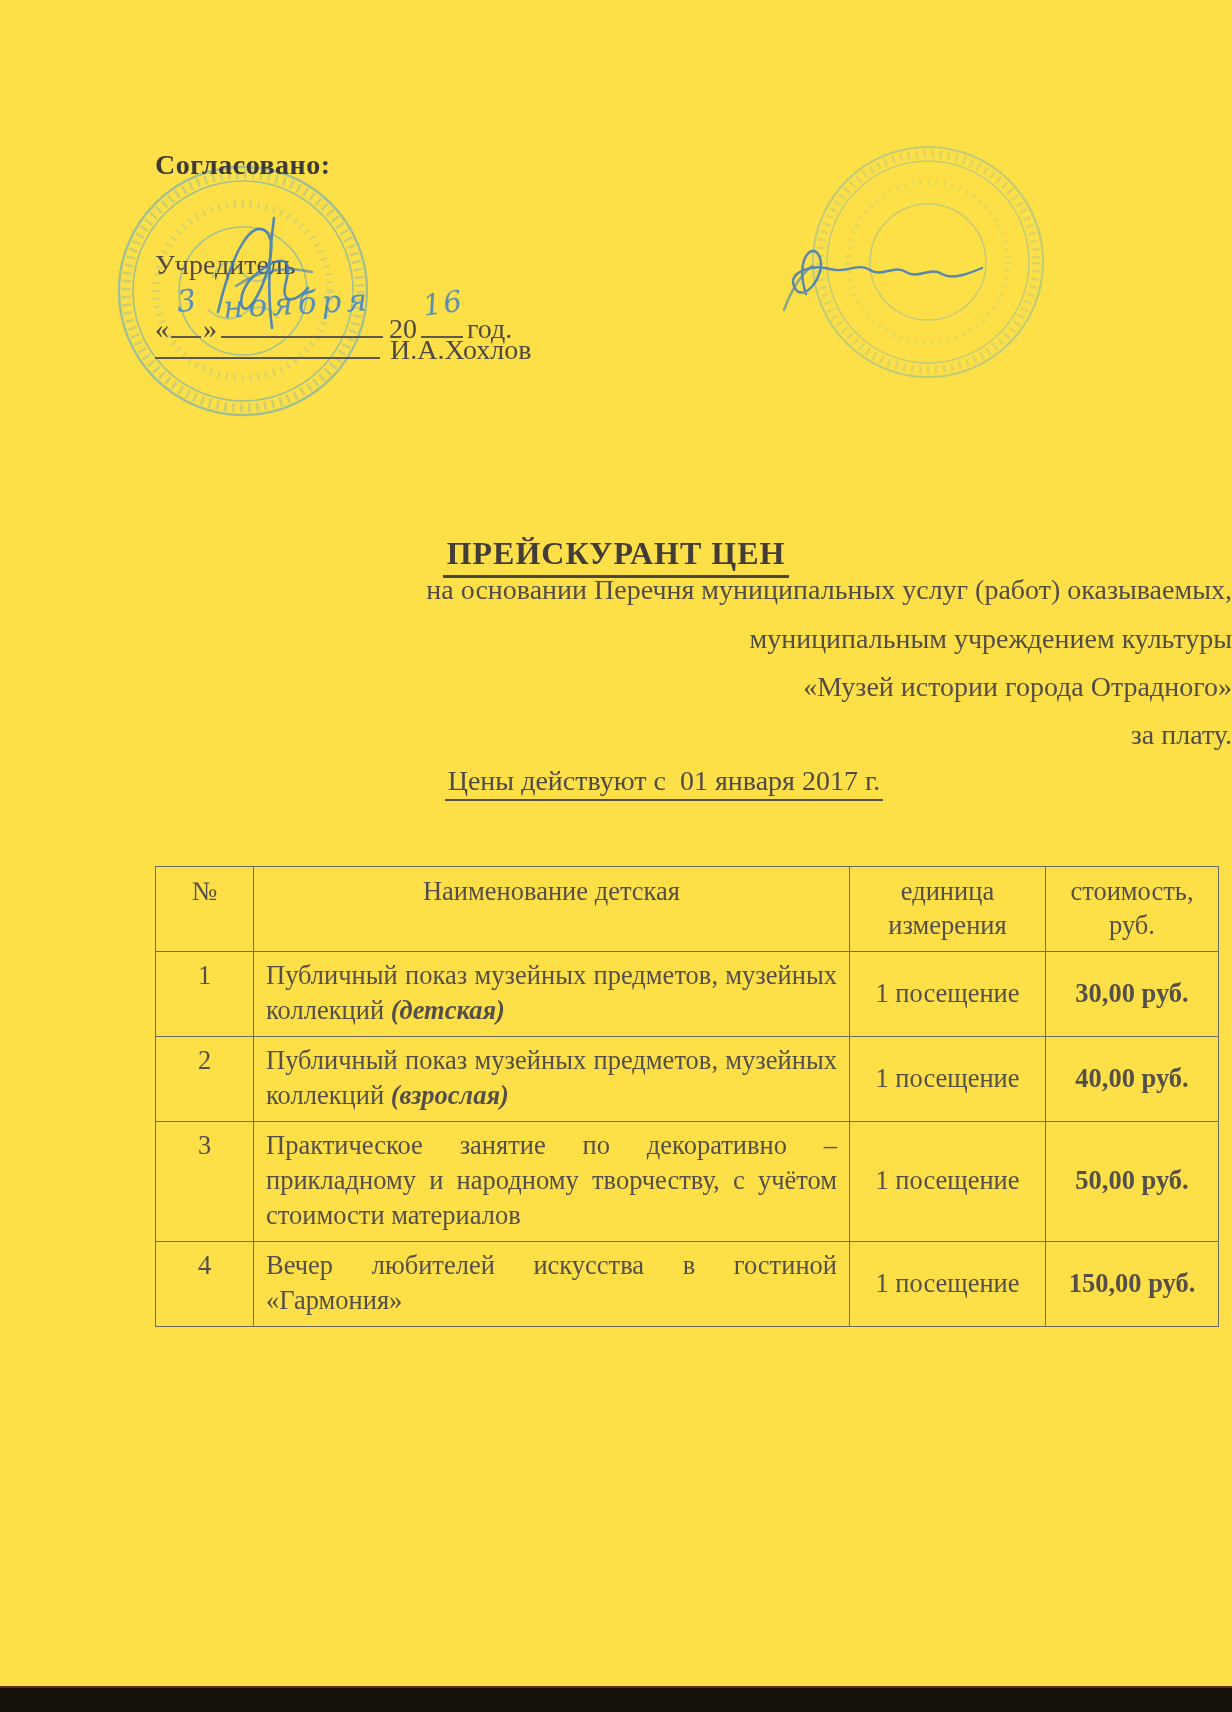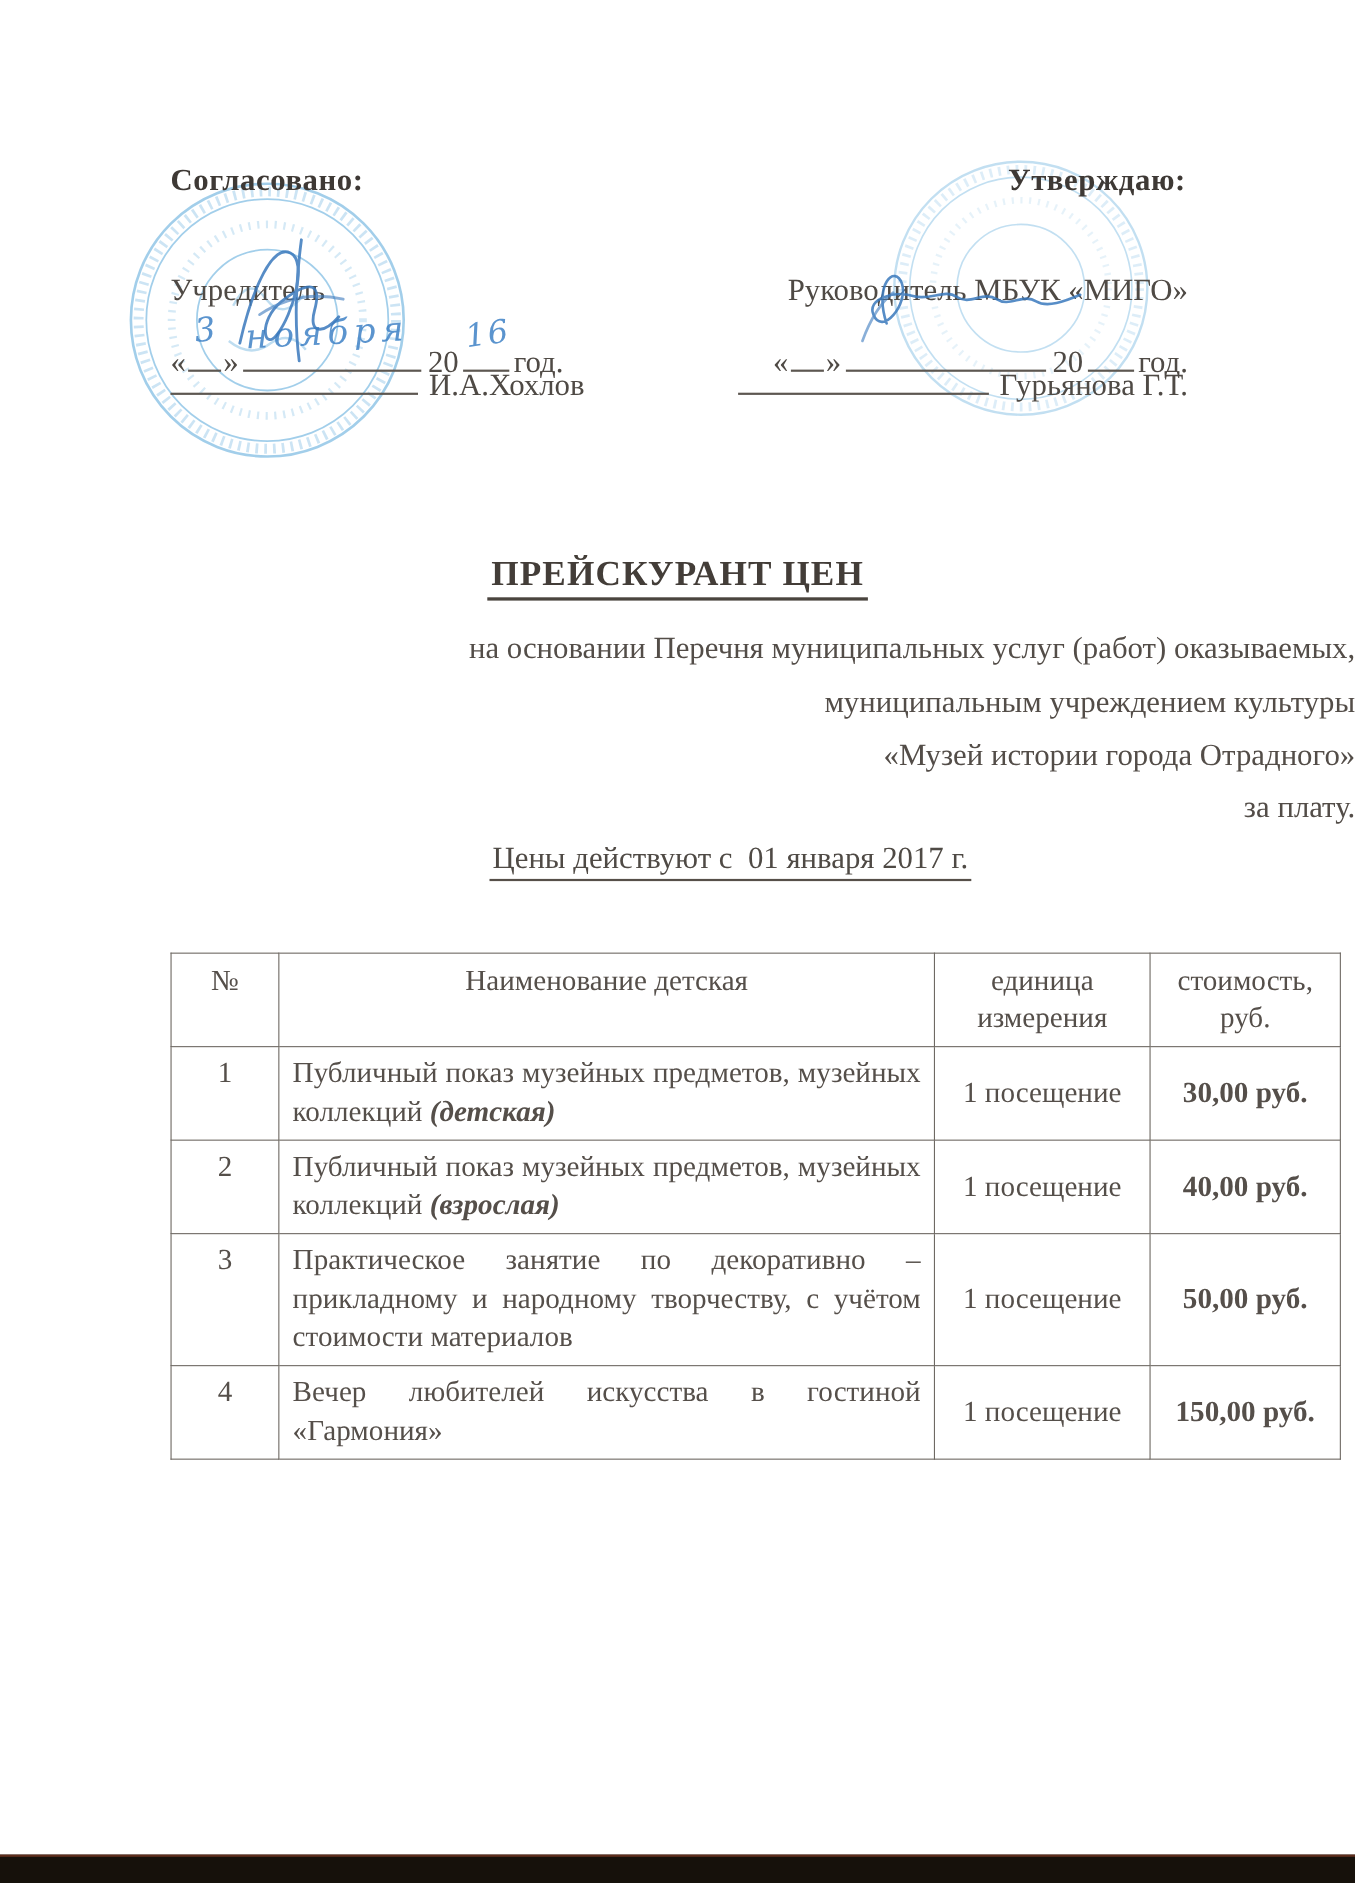--- a/index.html
+++ b/index.html
@@ -1,20 +1,20 @@
 <!DOCTYPE html>
 <html lang="ru"><head>
 <meta charset="utf-8">
 <style>
   html,body{margin:0;padding:0;background:#e8e8e6;}
   .page{
     position:relative;
     width:1232px;height:1712px;
     margin:0 auto;
-    background:#ffffff;
+    background:#fde047;
     overflow:hidden;
     font-family:"Liberation Serif","DejaVu Serif",serif;
     color:#4f4a45;
   }
   
   .appr{position:absolute;z-index:2;font-size:28px;line-height:30px;}
   .appr-left{left:155px;top:150px;width:480px;}
   .appr-right{right:152px;top:150px;width:480px;text-align:right;}
   .appr-head{font-weight:bold;color:#3e3935;letter-spacing:.5px;}
   .appr-right .appr-head{padding-right:2px;}
@@ -34,21 +34,21 @@
   .hw-month{left:2px;top:-24px;font-size:31px;letter-spacing:5px;transform:rotate(-3deg);white-space:nowrap;}
   .hw-year{left:2px;top:-24px;font-size:29px;transform:rotate(-8deg);letter-spacing:2px;}
   
   .stamp{position:absolute;z-index:1;}
   .stamp-left{left:112px;top:160px;opacity:.52;}
   .stamp-right{left:806px;top:140px;opacity:.34;}
   .signature{position:absolute;z-index:3;}
   .sig-left{left:190px;top:208px;}
   .sig-right{left:772px;top:236px;}
   
-  .title-wrap{position:absolute;left:0;top:503px;width:100%;text-align:center;z-index:2;}
+  .title-wrap{position:absolute;left:0;top:535px;width:100%;text-align:center;z-index:2;}
   .doc-title{display:inline-block;font-size:32px;font-weight:bold;color:#433d38;letter-spacing:1px;
     border-bottom:3px solid #4a443e;padding:0 4px 3px 4px;}
   .subtitle{position:absolute;left:0;width:100%;text-align:right;font-size:28px;color:#534d48;z-index:2;}
   .sub-0{top:574px;}
   .sub-1{top:623px;}
   .sub-2{top:671px;}
   .sub-3{top:719px;}
   .effective-wrap{position:absolute;left:0;top:765px;width:100%;text-align:center;z-index:2;margin-left:48px;}
   .effective{display:inline-block;font-size:28px;color:#4f4a45;border-bottom:2.5px solid #564f49;
     padding:0 3px 2px 3px;white-space:pre;}
@@ -120,26 +120,20 @@
     </svg>
   </div>
 
   <div class="appr appr-left">
     <div class="appr-head">Согласовано:</div>
     <div class="role-line">Учредитель</div>
     <div class="sig-line"><span class="blank b-sig-l"></span><span style="margin-left:10px;">И.А.Хохлов</span></div>
     <div class="date-line"><span>«</span><span class="blank b-day"><span class="hw hw-day">3</span></span><span>»</span><span class="blank b-month-l"><span class="hw hw-month">ноября</span></span><span>20</span><span class="blank b-year"><span class="hw hw-year">16</span></span><span>год.</span></div>
   </div>
 
-  <div class="appr appr-right">
-    <div class="appr-head">Утверждаю:</div>
-    <div class="role-line">Руководитель МБУК «МИГО»</div>
-    <div class="sig-line"><span class="blank b-sig-r"></span><span style="margin-left:10px;">Гурьянова Г.Т.</span></div>
-    <div class="date-line"><span>«</span><span class="blank b-day"></span><span>»</span><span class="blank b-month-r"></span><span>20</span><span class="blank b-year"></span><span>год.</span></div>
-  </div>
 
   <div class="title-wrap">
     <span class="doc-title">ПРЕЙСКУРАНТ ЦЕН</span>
   </div>
 
   <div class="subtitle sub-0">на основании Перечня муниципальных услуг (работ) оказываемых,</div>
   <div class="subtitle sub-1">муниципальным учреждением культуры</div>
   <div class="subtitle sub-2">«Музей истории города Отрадного»</div>
   <div class="subtitle sub-3">за плату.</div>
 

